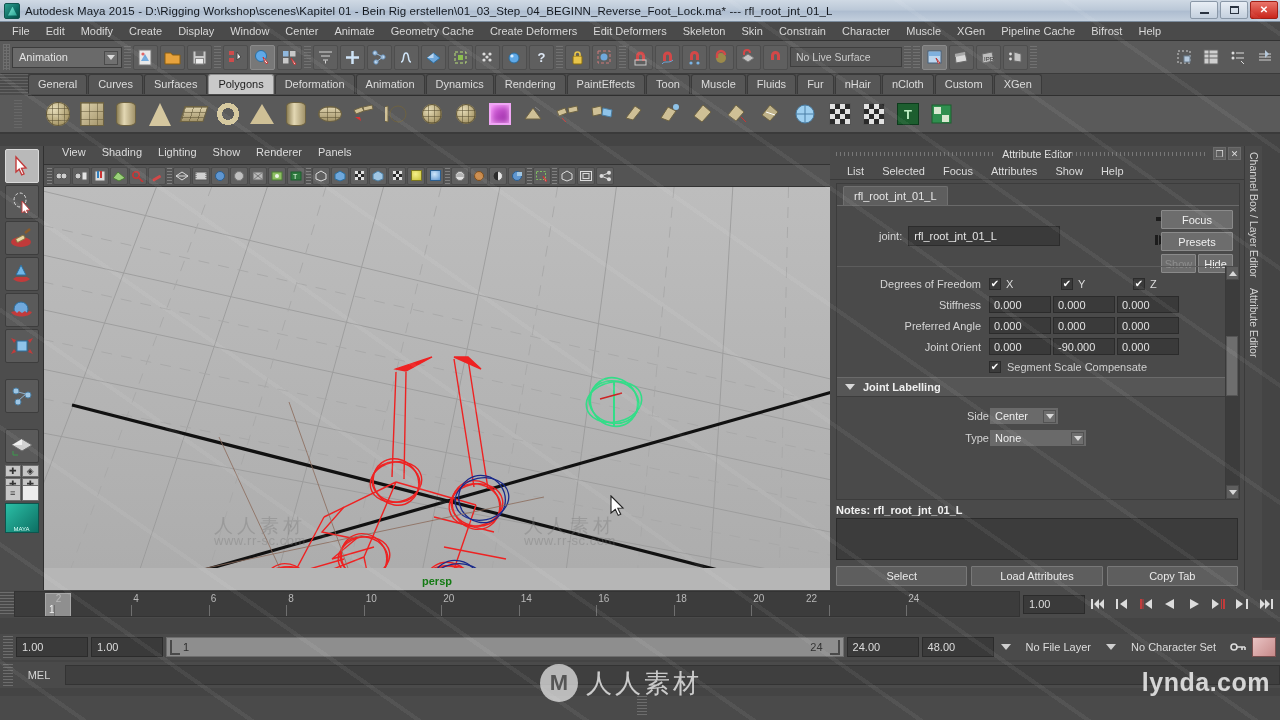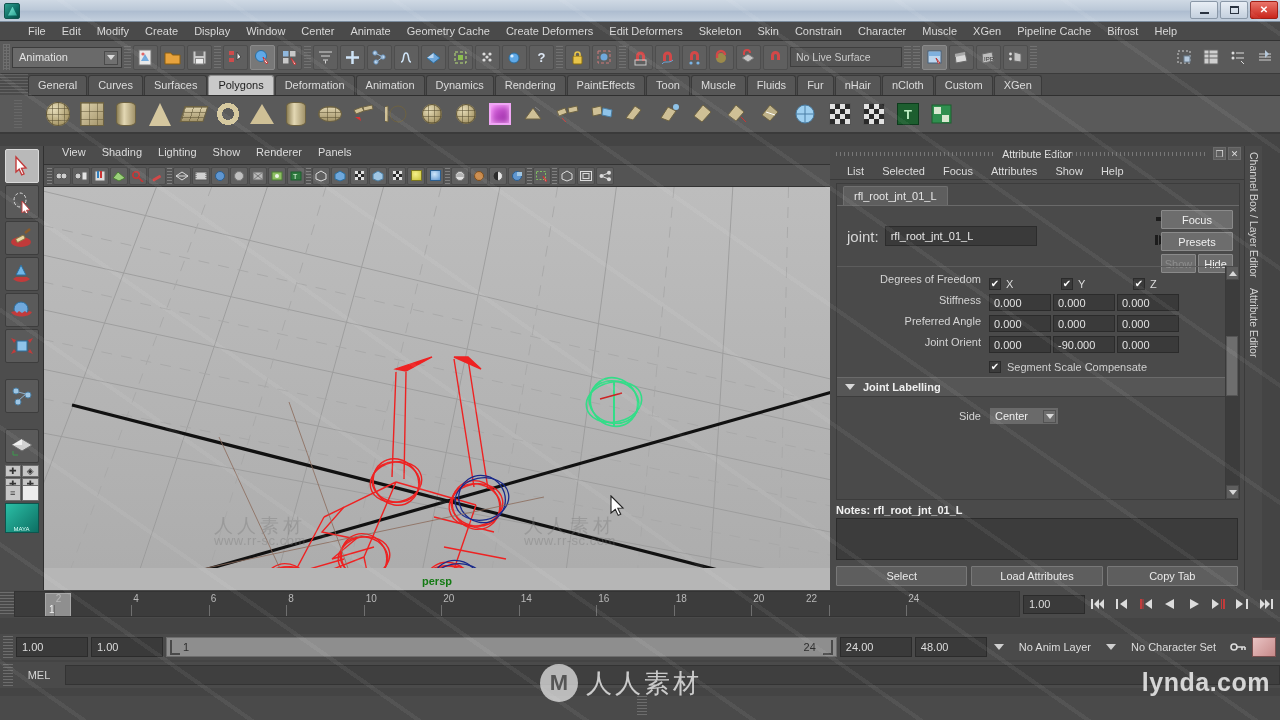--- a/index.html
+++ b/index.html
@@ -51,21 +51,21 @@
   }
   .win-btn .gl-min { display:block; width: 9px; height: 2px; background: #2a3340; margin-top: 6px;}
   .win-btn .gl-max { display:block; width: 9px; height: 8px; border: 1px solid #2a3340; border-top-width: 2px;}
 
   
   .menubar {
     height: 19px; width: 100%;
     background: #4a4a4a;
     display: flex; align-items: center;
     border-bottom: 1px solid #333;
-    padding-left: 20px;
+    padding-left: 4px;
   }
   .menubar .mi {
     padding: 0 8px; height: 19px; line-height: 19px;
     font-size: 11px; color: #d8d8d8; white-space: nowrap;
   }
 
   
   .statusline {
     height: 33px; width: 100%;
     background: #5a5a5a;
@@ -106,21 +106,21 @@
     opacity:.8; }
   .live-surface {
     width: 112px; height: 20px; flex:none;
     background: #555; border: 1px solid #3e3e3e;
     display: flex; align-items: center; padding-left: 5px;
     font-size: 10.5px; color: #cbcbcb;
   }
   .spacer { flex: 1 1 auto; }
 
   
-  .shelfbar { height: 22px; width: 100%; background: #4b4b4b; display: flex; align-items: center; border-bottom: 1px solid #2f2f2f;}
+  .shelfbar { height: 22px; width: 100%; background: #4b4b4b; display: flex; align-items: flex-start; border-bottom: 1px solid #2f2f2f;}
   .shelfbar .lgrip { width: 28px; height: 22px; flex: none;
      background-image: repeating-linear-gradient(to bottom,#6d6d6d 0 1px,transparent 1px 3px); opacity:.7;}
   .shelftab {
     height: 20px; line-height: 19px; padding: 0 9px;
     background: #565656; border: 1px solid #3a3a3a; border-bottom: none;
     border-radius: 3px 3px 0 0; margin-right: 1px;
     font-size: 11px; color: #dcdcdc; white-space: nowrap;
   }
   .shelftab.sel { background: #c9c9c9; color: #1d1d1d; border-color: #8d8d8d; }
 
@@ -204,47 +204,47 @@
   .ae-title .dots-r { right: 36px; width: 160px;}
   .ae-title .tb { position:absolute; top:1px; width:13px;height:13px; border:1px solid #6b6b6b; background:#5e5e5e;
      display:flex;align-items:center;justify-content:center; font-size:9px; color:#ddd;}
   .ae-menubar { height: 18px; display:flex; align-items:center; padding-left:8px; background:#4a4a4a; border-bottom:1px solid #3a3a3a;}
   .ae-menubar .ami { padding: 0 9px; font-size: 11px; color: #dcdcdc;}
   .ae-inner { margin: 3px 4px 0 6px; background:#4a4a4a; border:1px solid #3c3c3c; flex:1 1 auto; display:flex; flex-direction:column;}
   .ae-nodetabrow { height: 22px; border-bottom: 1px solid #6a6a6a; display:flex; align-items:flex-end; padding-left:6px;}
   .ae-nodetab { height: 19px; padding: 0 10px; line-height: 18px; font-size: 11px; color:#e6e6e6;
       background:#5e5e5e; border:1px solid #6f6f6f; border-bottom:none; border-radius:2px 2px 0 0;}
   .jointrow { height: 60px; display:flex; align-items:center; position:relative; padding-left: 10px;}
-  .joint-label { color:#d6d6d6; font-size:15px; }
+  .joint-label { color:#d6d6d6; font-size:11px;margin-left:32px; }
   .joint-field { width: 152px; height: 20px; background:#3a3a3a; border:1px solid #2c2c2c;
      color:#e6e6e6; font-size:11px; display:flex;align-items:center;padding-left:5px; margin-left:6px;}
   .ae-arrowbtns{ position:absolute; left:316px; top:6px; display:flex;flex-direction:column; gap:4px;}
   .ae-arrowbtn{ width:18px;height:16px; display:flex;align-items:center;justify-content:center;}
   .ae-rightbtns{ position:absolute; right:6px; top:4px; width:72px;}
   .ae-btn{ width:72px;height:19px; background:#6d6d6d; border:1px solid #8a8a8a; color:#f0f0f0;
      font-size:11px; display:flex;align-items:center;justify-content:center; margin-bottom:3px; border-radius:1px;}
   .ae-btn.sm{ width:35px; }
   .ae-btn.disabled{ color:#8d8d8d; }
   .ae-btnrow{ display:flex; gap:2px; }
 
   .attrarea { flex:1 1 auto; position:relative; margin: 0 0 0 0; display:flex; }
   .attrbody { flex:1 1 auto; border-top:1px solid #5c5c5c; padding: 6px 0 0 0;}
-  .arow { height: 21px; display:flex; }
+  .arow { height: 21px; display:flex; align-items:center; }
   .arow .lbl { width: 152px; text-align: right; padding-right: 8px; font-size:11px; color:#d4d4d4;}
   .chk { width:12px;height:12px;background:#3b3b3b;border:1px solid #2b2b2b;display:inline-flex;align-items:center;justify-content:center;
      color:#fff;font-size:10px;line-height:1;}
   .dofcell { width:72px; display:flex; align-items:center; gap:5px; font-size:11px; color:#dcdcdc;}
   .numf { width: 62px; height: 17px; background:#3a3a3a; border:1px solid #2b2b2b; color:#e2e2e2;
      font-size:11px; display:flex; align-items:center; padding-left:4px; margin-right:2px;}
   .sscrow { display:flex; align-items:center; gap:6px; padding-left:152px; height:20px; font-size:11px;}
   .sectionhdr { height:20px; background:#565656; border-top:1px solid #6a6a6a; border-bottom:1px solid #3c3c3c;
      display:flex;align-items:center; gap:8px; padding-left:8px; font-size:11px; font-weight:bold; color:#efefef;text-align:right;}
   .caret-r{ width:0;height:0;border-left:5px solid transparent;border-right:5px solid transparent;border-top:6px solid #d8d8d8;}
   .selrow{ display:flex; align-items:center; height:22px;}
-  .selrow .lbl{ width:152px; text-align:right; padding-right:8px; font-size:11px; color:#d4d4d4;}
+  .selrow .lbl{ width:152px; text-align:right; font-size:11px; color:#d4d4d4;}
   .combo{ height:18px; background:#6a6a6a; border:1px solid #4a4a4a; color:#efefef; font-size:11px;
      display:flex; align-items:center; padding-left:5px; position:relative;}
   .combo .cb-arrow{ position:absolute; right:2px; top:2px; width:13px;height:13px;background:#6f6f6f;border:1px solid #525252;
      display:flex;align-items:center;justify-content:center;}
   .ae-scroll { width: 14px; background:#464646; border-left:1px solid #3a3a3a; display:flex; flex-direction:column; }
   .sb-btn{ height:14px; background:#5e5e5e; border:1px solid #4a4a4a; display:flex;align-items:center;justify-content:center;}
   .sb-track{ flex:1 1 auto; background:#3c3c3c; position:relative;}
   .sb-thumb{ position:absolute; left:0; width:12px; background:#6e6e6e; border:1px solid #555;}
   .notes { margin: 4px 6px 0 6px; }
   .notes-hdr{ font-size:11px; font-weight:bold; color:#f0f0f0; padding-bottom:2px;}
@@ -305,20 +305,21 @@
   .wm-center .cn{ color:rgba(255,255,255,.85); font-size:26px; letter-spacing:3px;}
   .wm-lynda{ right:10px; top:668px; color:rgba(255,255,255,.78); font-size:25px; font-weight:bold; letter-spacing:.5px;}
 </style>
 </head>
 <body>
 
 <div id="app">
 
   <div class="titlebar">
     <div class="app-icon"></div>
+    <div class="title">Autodesk Maya 2015 - D:\Rigging Workshop\scenes\Kapitel 01 - Bein Rig erstellen\01_03_Step_04_BEGINN_Reverse_Foot_Lock.ma*  ---  rfl_root_jnt_01_L</div>
     <div class="win-btns">
       <div class="win-btn">
           <span class="gl-min"></span>
         </div>
       <div class="win-btn">
           <span class="gl-max"></span>
         </div>
       <div class="win-btn close">✕</div>
     </div>
   </div>
@@ -1174,20 +1175,29 @@
               <div style="height:8px"></div>
               <div class="selrow">
                 <span class="lbl">Side</span>
                 <div class="combo" style="width:70px">
                   <span>Center</span>
                   <span class="cb-arrow">
                       <i class="caret-down"></i>
                     </span>
                 </div>
               </div>
+              <div class="selrow">
+                <span class="lbl">Type</span>
+                <div class="combo" style="width:98px">
+                  <span>None</span>
+                  <span class="cb-arrow">
+                      <i class="caret-down"></i>
+                    </span>
+                </div>
+              </div>
             </div>
 
             <div class="ae-scroll">
               <div class="sb-btn">
                   <i style="width:0;height:0;border-left:4px solid transparent;border-right:4px solid transparent;border-bottom:5px solid #d8d8d8"></i>
                 </div>
               <div class="sb-track">
                 <div class="sb-thumb" style="top:56px;height:60px"></div>
               </div>
               <div class="sb-btn">
@@ -1308,21 +1318,21 @@
     <div class="rr-bar">
       <span class="handle l"></span>
       <span class="vstart">1</span>
       <span class="vend">24</span>
       <span class="handle r"></span>
     </div>
     <div class="rr-field">24.00</div>
     <div class="rr-field">48.00</div>
     <i class="rr-caret"></i>
     <div class="rr-combo">
-      <span>No Anim Layer</span>
+      <span>No File Layer</span>
     </div>
     <i class="rr-caret"></i>
     <div class="rr-combo">
       <span>No Character Set</span>
     </div>
     <div style="width:22px;display:flex;align-items:center;justify-content:center">
       <svg width="18" height="14">
           <circle cx="5" cy="7" r="3" fill="none" stroke="#dcdcdc" stroke-width="1.6"></circle>
           <path d="M8 7h8M13 7v3M16 7v3" stroke="#dcdcdc" stroke-width="1.6"></path>
         </svg>

